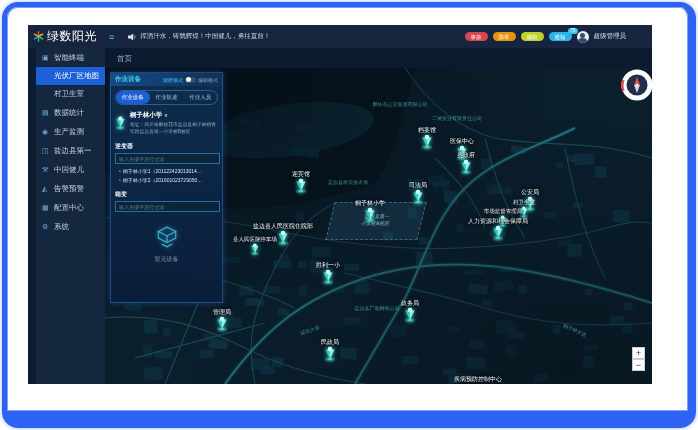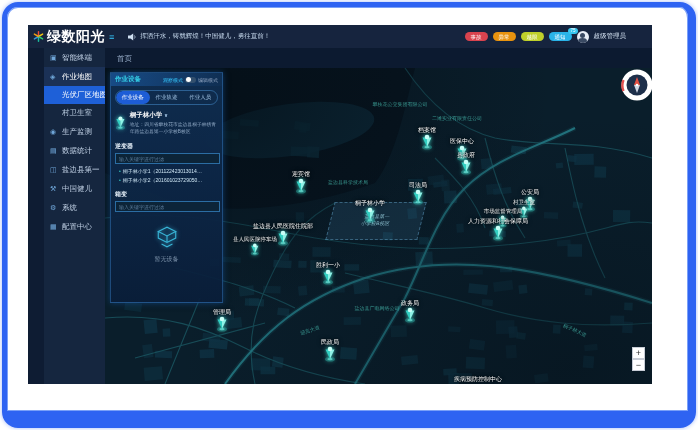--- a/index.html
+++ b/index.html
@@ -13,35 +13,35 @@
     border-radius:16px; box-shadow: inset 0 0 0 1px #7aa0f8, 0 0 4px rgba(46,99,242,.45); }
 
   
   .app { position:absolute; left:28px; top:25px; width:624px; height:359px;
     background:#0e1c33; overflow:visible; }
 
   
   .hdr { position:absolute; left:0; top:0; width:624px; height:23px; background:#16243e;
     display:flex; align-items:center; }
   .logo-box { width:77px; display:flex; align-items:center; gap:3px; padding-left:5px; }
-  .logo-text { color:#fff; font-size:14px; font-weight:bold; letter-spacing:.5px; white-space:nowrap; }
+  .logo-text { color:#fff; font-size:12px; font-weight:normal; letter-spacing:.5px; white-space:nowrap; }
   .collapse { color:#35c9ff; font-size:9px; margin-left:4px; cursor:pointer; }
   .annc { display:flex; align-items:center; gap:4px; margin-left:14px; color:#c9dcf0; font-size:6.5px; }
   .hdr-right { position:absolute; right:26px; top:0; height:23px; display:flex; align-items:center; gap:5px; }
   .pill { position:relative; min-width:22px; padding:1.5px 6px; border-radius:7px; color:#fff;
     font-size:5.5px; line-height:6px; text-align:center; cursor:pointer; }
   .pill sup { position:absolute; top:-4px; right:-6px; background:#37c7f0; color:#fff;
     font-size:4.5px; line-height:6px; padding:0 2px; border-radius:4px; }
   .avatar { width:12px; height:12px; border-radius:50%; background:#e8eef6; position:relative; overflow:hidden; cursor:pointer; }
   .avatar i { position:absolute; left:3.5px; top:2px; width:5px; height:5px; border-radius:50%; background:#3a4a63; }
   .avatar b { position:absolute; left:1.5px; top:7.5px; width:9px; height:6px; border-radius:50%; background:#3a4a63; }
   .uname { color:#d6e4f4; font-size:6.5px; }
 
   
-  .sidebar { position:absolute; left:16px; top:23px; width:83px; height:336px; background:#15263f; }
+  .sidebar { position:absolute; left:8px; top:23px; width:83px; height:336px; background:#15263f; }
   .menu-item { display:flex; align-items:center; height:19px; padding:0 6px; color:#c2d2e6;
     font-size:7.5px; cursor:pointer; }
   .menu-item .ic { width:9px; color:#6fa6d8; font-size:7px; margin-right:3px; }
   .menu-item .lb { flex:1; white-space:nowrap; }
   .menu-item .ch { color:#7f95b5; font-size:6px; }
   .menu-item.expanded { background:#1b3156; color:#fff; }
   .submenu-item { height:18px; line-height:18px; padding-left:18px; color:#b8cade; font-size:7.5px;
     cursor:pointer; white-space:nowrap; }
   .submenu-item.active { background:#1e60d8; color:#fff; }
 
@@ -151,55 +151,55 @@
       <span class="uname">超级管理员</span>
     </div>
   </div>
 
   <div class="sidebar" id="sidebar">
       <div class="menu-item">
         <span class="ic">▣</span>
         <span class="lb">智能终端</span>
         <span class="ch">∨</span>
       </div>
-      <div class="menu-item expanded">
-        <span class="ic">◈</span>
-        <span class="lb">作业地图</span>
-        <span class="ch">∧</span>
-      </div>
       <div class="submenu-item active">光伏厂区地图</div>
       <div class="submenu-item">村卫生室</div>
       <div class="menu-item">
+        <span class="ic">▤</span>
+        <span class="lb">数据统计</span>
+        <span class="ch">∨</span>
+      </div>
+      <div class="menu-item">
         <span class="ic">◉</span>
         <span class="lb">生产监测</span>
         <span class="ch">∨</span>
       </div>
       <div class="menu-item">
-        <span class="ic">▤</span>
-        <span class="lb">数据统计</span>
-        <span class="ch">∨</span>
-      </div>
-      <div class="menu-item">
         <span class="ic">◫</span>
         <span class="lb">盐边县第一</span>
         <span class="ch">∨</span>
       </div>
       <div class="menu-item">
         <span class="ic">⚒</span>
         <span class="lb">中国健儿</span>
         <span class="ch">∨</span>
       </div>
       <div class="menu-item">
+        <span class="ic">◭</span>
+        <span class="lb">告警预警</span>
+        <span class="ch">∨</span>
+      </div>
+      <div class="menu-item">
+        <span class="ic">▦</span>
+        <span class="lb">配置中心</span>
+        <span class="ch">∨</span>
+      </div>
+      <div class="menu-item">
         <span class="ic">⚙</span>
         <span class="lb">系统</span>
-        <span class="ch">∨</span>
-      </div>
-      <div class="menu-item">
-        <span class="ic">▦</span>
-        <span class="lb">配置中心</span>
         <span class="ch">∨</span>
       </div>
     </div>
 
   <div class="tabbar" id="tabbar">
       <div class="tab">首页</div>
     </div>
 
   <div class="map">
     <svg id="mapsvg" width="547" height="316" viewBox="0 0 547 316">

